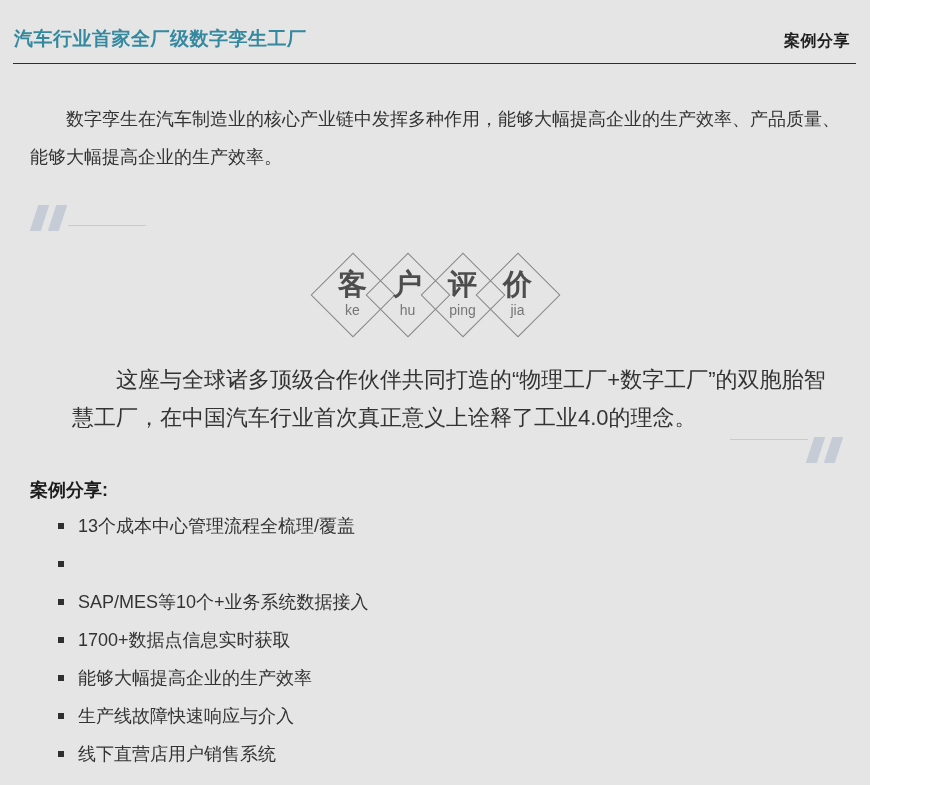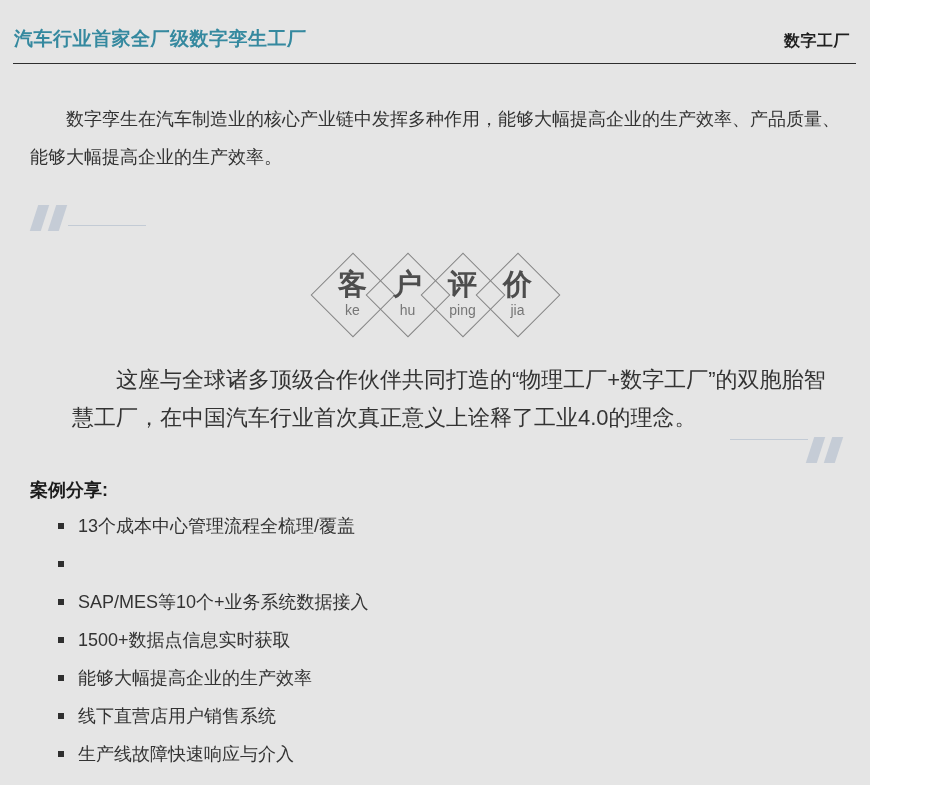--- a/index.html
+++ b/index.html
@@ -160,21 +160,21 @@
     vertical-align: 3px;
   }
 </style>
 </head>
 <body>
 
 <div class="page">
 
   <div class="header-row">
     <div class="page-title">汽车行业首家全厂级数字孪生工厂</div>
-    <div class="header-badge">数字工厂</div>
+    <div class="header-badge">案例分享</div>
   </div>
   <div class="header-rule"></div>
 
   <p class="intro-paragraph">数字孪生在汽车制造业的核心产业链中发挥多种作用，能够大幅提高企业的生产效率、产品质量、能够大幅提高企业的生产效率。</p>
 
   <div class="quote-open">
     <span class="slash"></span>
     <span class="slash"></span>
     <span class="qline"></span>
   </div>
@@ -217,19 +217,19 @@
     <span class="slash"></span>
     <span class="slash"></span>
   </div>
 
   <div class="results-heading">案例分享:</div>
 
   <ul class="results-list">
     <li><span class="bullet-square"></span><span>13个成本中心管理流程全梳理/覆盖</span></li>
     <li><span class="bullet-square"></span></li>
     <li><span class="bullet-square"></span><span>SAP/MES等10个+业务系统数据接入</span></li>
-    <li><span class="bullet-square"></span><span>1500+数据点信息实时获取</span></li>
+    <li><span class="bullet-square"></span><span>1700+数据点信息实时获取</span></li>
     <li><span class="bullet-square"></span><span>能够大幅提高企业的生产效率</span></li>
+    <li><span class="bullet-square"></span><span>生产线故障快速响应与介入</span></li>
     <li><span class="bullet-square"></span><span>线下直营店用户销售系统</span></li>
-    <li><span class="bullet-square"></span><span>生产线故障快速响应与介入</span></li>
   </ul>
 
 </div>
 
 </body></html>

